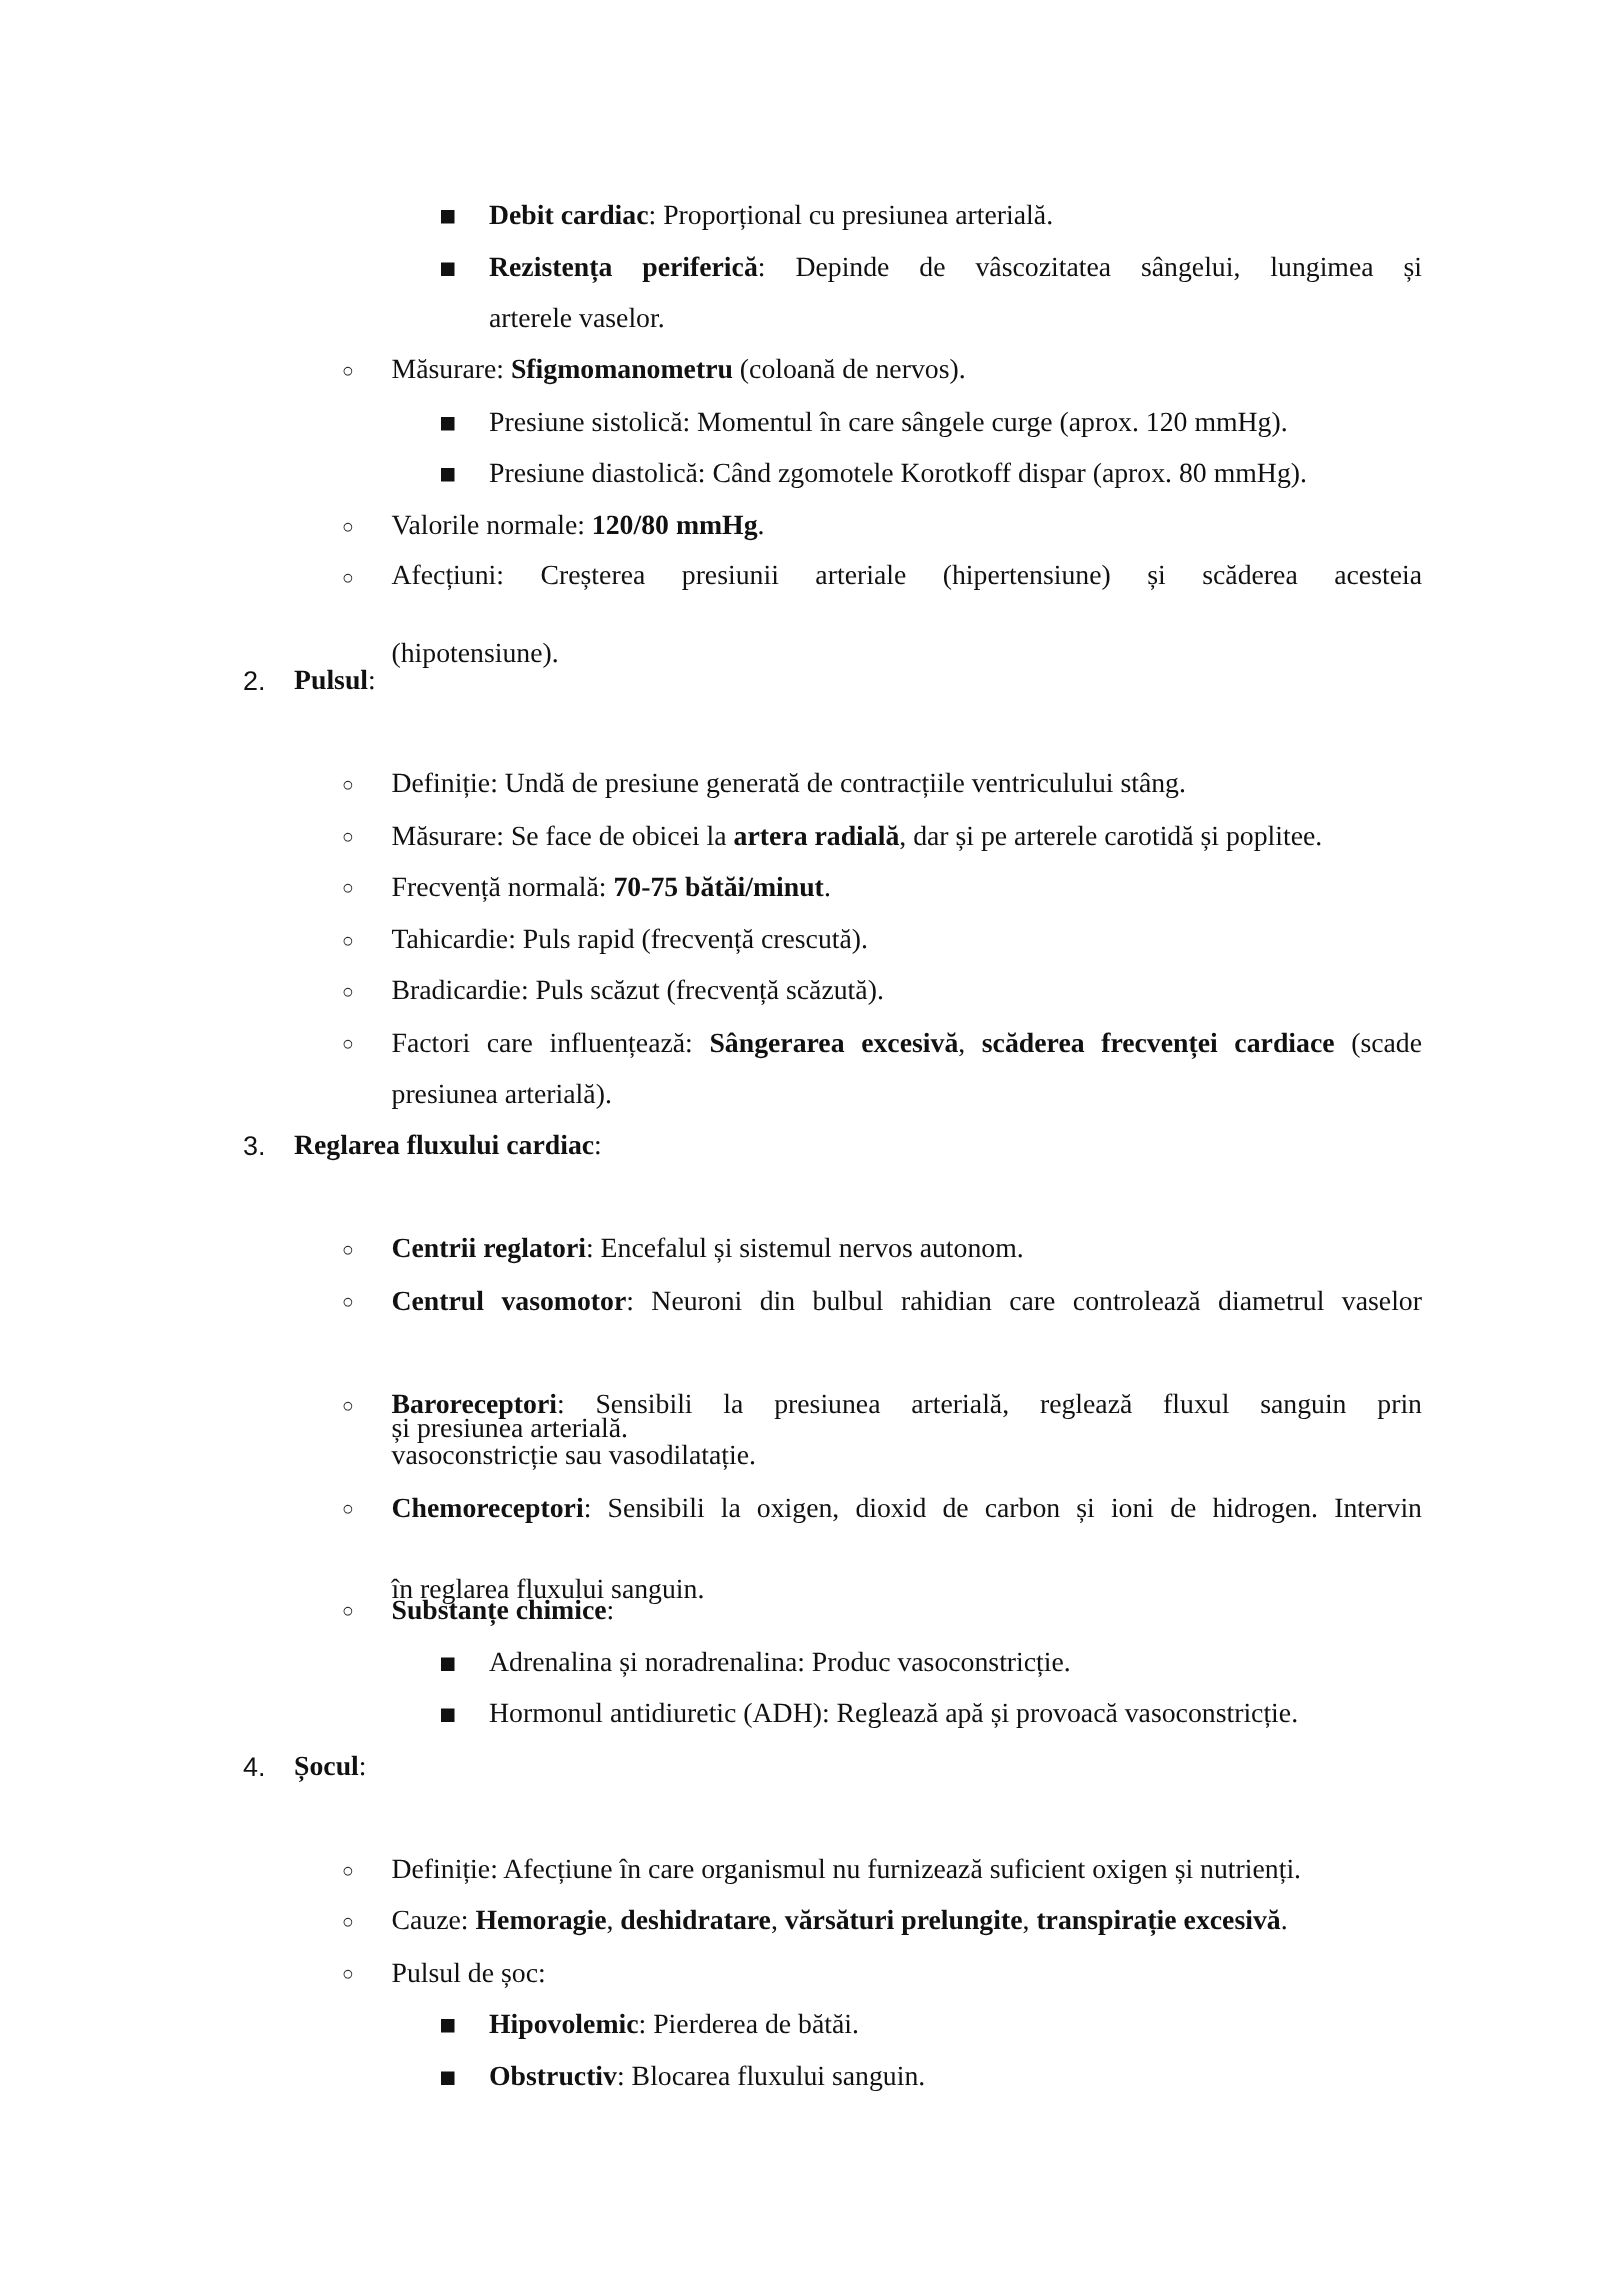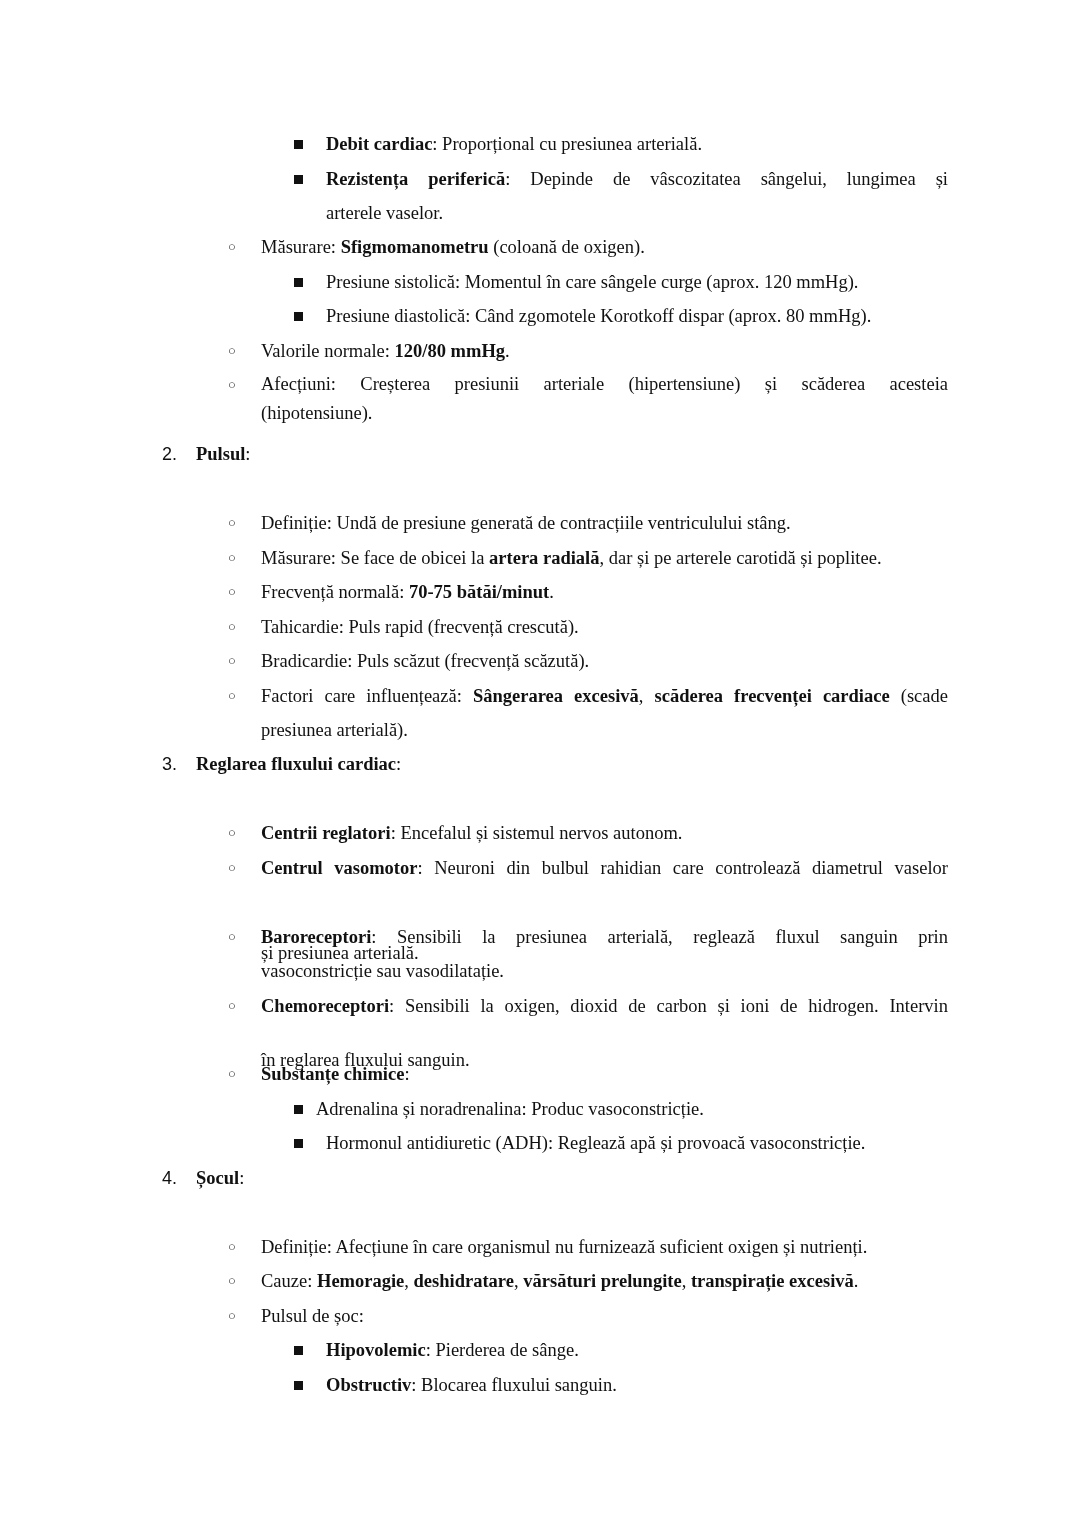--- a/index.html
+++ b/index.html
@@ -16,30 +16,30 @@
 </head>
 <body>
 
 <div id="page">
     <div class="marker" style="left: 294px; top: 140px; line-height: 0;"><span class="sq"></span></div>
     <div class="line" style="left: 326px; top: 132px;"><b>Debit cardiac</b><span>: Proporțional cu presiunea arterială.</span></div>
     <div class="marker" style="left: 294px; top: 175px; line-height: 0;"><span class="sq"></span></div>
     <div class="line justify" style="left: 326px; top: 167px; width: 622px;"><b>Rezistența periferică</b><span>: Depinde de vâscozitatea sângelui, lungimea și</span></div>
     <div class="line" style="left: 326px; top: 201px;"><span>arterele vaselor.</span></div>
     <div class="marker circ" style="left: 228px; top: 235px;">○</div>
-    <div class="line" style="left: 261px; top: 235px;"><span>Măsurare: </span><b>Sfigmomanometru</b><span> (coloană de oxigen).</span></div>
+    <div class="line" style="left: 261px; top: 235px;"><span>Măsurare: </span><b>Sfigmomanometru</b><span> (coloană de nervos).</span></div>
     <div class="marker" style="left: 294px; top: 278px; line-height: 0;"><span class="sq"></span></div>
     <div class="line" style="left: 326px; top: 270px;"><span>Presiune sistolică: Momentul în care sângele curge (aprox. 120 mmHg).</span></div>
     <div class="marker" style="left: 294px; top: 312px; line-height: 0;"><span class="sq"></span></div>
     <div class="line" style="left: 326px; top: 304px;"><span>Presiune diastolică: Când zgomotele Korotkoff dispar (aprox. 80 mmHg).</span></div>
     <div class="marker circ" style="left: 228px; top: 339px;">○</div>
     <div class="line" style="left: 261px; top: 339px;"><span>Valorile normale: </span><b>120/80 mmHg</b><span>.</span></div>
     <div class="marker circ" style="left: 228px; top: 373px;">○</div>
     <div class="line justify" style="left: 261px; top: 372px; width: 687px;"><span>Afecțiuni: Creșterea presiunii arteriale (hipertensiune) și scăderea acesteia</span></div>
-    <div class="line" style="left: 261px; top: 401px;"><span>(hipotensiune).</span></div>
+    <div class="line" style="left: 261px; top: 424px;"><span>(hipotensiune).</span></div>
     <div class="marker num" style="left: 162px; top: 442px;">2.</div>
     <div class="line" style="left: 196px; top: 442px;"><b>Pulsul</b><span>:</span></div>
     <div class="marker circ" style="left: 228px; top: 511px;">○</div>
     <div class="line" style="left: 261px; top: 511px;"><span>Definiție: Undă de presiune generată de contracțiile ventriculului stâng.</span></div>
     <div class="marker circ" style="left: 228px; top: 546px;">○</div>
     <div class="line" style="left: 261px; top: 546px;"><span>Măsurare: Se face de obicei la </span><b>artera radială</b><span>, dar și pe arterele carotidă și poplitee.</span></div>
     <div class="marker circ" style="left: 228px; top: 580px;">○</div>
     <div class="line" style="left: 261px; top: 580px;"><span>Frecvență normală: </span><b>70-75 bătăi/minut</b><span>.</span></div>
     <div class="marker circ" style="left: 228px; top: 615px;">○</div>
     <div class="line" style="left: 261px; top: 615px;"><span>Tahicardie: Puls rapid (frecvență crescută).</span></div>
@@ -57,28 +57,28 @@
     <div class="line" style="left: 261px; top: 904px; margin-top: 37px;"><span>și presiunea arterială.</span></div>
     <div class="marker circ" style="left: 228px; top: 925px;">○</div>
     <div class="line justify" style="left: 261px; top: 925px; width: 687px;"><b>Baroreceptori</b><span>: Sensibili la presiunea arterială, reglează fluxul sanguin prin</span></div>
     <div class="line" style="left: 261px; top: 959px;"><span>vasoconstricție sau vasodilatație.</span></div>
     <div class="marker circ" style="left: 228px; top: 994px;">○</div>
     <div class="line justify" style="left: 261px; top: 994px; width: 687px;"><b>Chemoreceptori</b><span>: Sensibili la oxigen, dioxid de carbon și ioni de hidrogen. Intervin</span></div>
     <div class="line" style="left: 261px; top: 1028px; margin-top: 20px;"><span>în reglarea fluxului sanguin.</span></div>
     <div class="marker circ" style="left: 228px; top: 1062px;">○</div>
     <div class="line" style="left: 261px; top: 1062px;"><b>Substanțe chimice</b><span>:</span></div>
     <div class="marker" style="left: 294px; top: 1105px; line-height: 0;"><span class="sq"></span></div>
-    <div class="line" style="left: 316px; top: 1097px;"><span>Adrenalina și noradrenalina: Produc vasoconstricție.</span></div>
+    <div class="line" style="left: 326px; top: 1097px;"><span>Adrenalina și noradrenalina: Produc vasoconstricție.</span></div>
     <div class="marker" style="left: 294px; top: 1139px; line-height: 0;"><span class="sq"></span></div>
     <div class="line" style="left: 326px; top: 1131px;"><span>Hormonul antidiuretic (ADH): Reglează apă și provoacă vasoconstricție.</span></div>
     <div class="marker num" style="left: 162px; top: 1166px;">4.</div>
     <div class="line" style="left: 196px; top: 1166px;"><b>Șocul</b><span>:</span></div>
     <div class="marker circ" style="left: 228px; top: 1235px;">○</div>
     <div class="line" style="left: 261px; top: 1235px;"><span>Definiție: Afecțiune în care organismul nu furnizează suficient oxigen și nutrienți.</span></div>
     <div class="marker circ" style="left: 228px; top: 1269px;">○</div>
     <div class="line" style="left: 261px; top: 1269px;"><span>Cauze: </span><b>Hemoragie</b><span>, </span><b>deshidratare</b><span>, </span><b>vărsături prelungite</b><span>, </span><b>transpirație excesivă</b><span>.</span></div>
     <div class="marker circ" style="left: 228px; top: 1304px;">○</div>
     <div class="line" style="left: 261px; top: 1304px;"><span>Pulsul de șoc:</span></div>
     <div class="marker" style="left: 294px; top: 1346px; line-height: 0;"><span class="sq"></span></div>
-    <div class="line" style="left: 326px; top: 1338px;"><b>Hipovolemic</b><span>: Pierderea de sânge.</span></div>
+    <div class="line" style="left: 326px; top: 1338px;"><b>Hipovolemic</b><span>: Pierderea de bătăi.</span></div>
     <div class="marker" style="left: 294px; top: 1381px; line-height: 0;"><span class="sq"></span></div>
     <div class="line" style="left: 326px; top: 1373px;"><b>Obstructiv</b><span>: Blocarea fluxului sanguin.</span></div>
   </div>
 
 </body></html>

